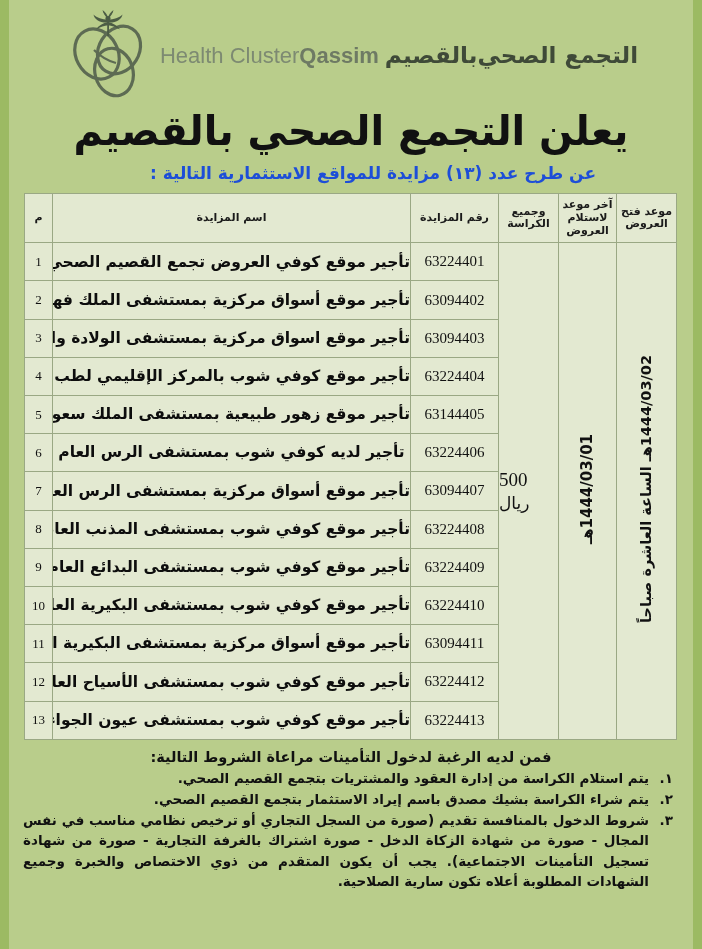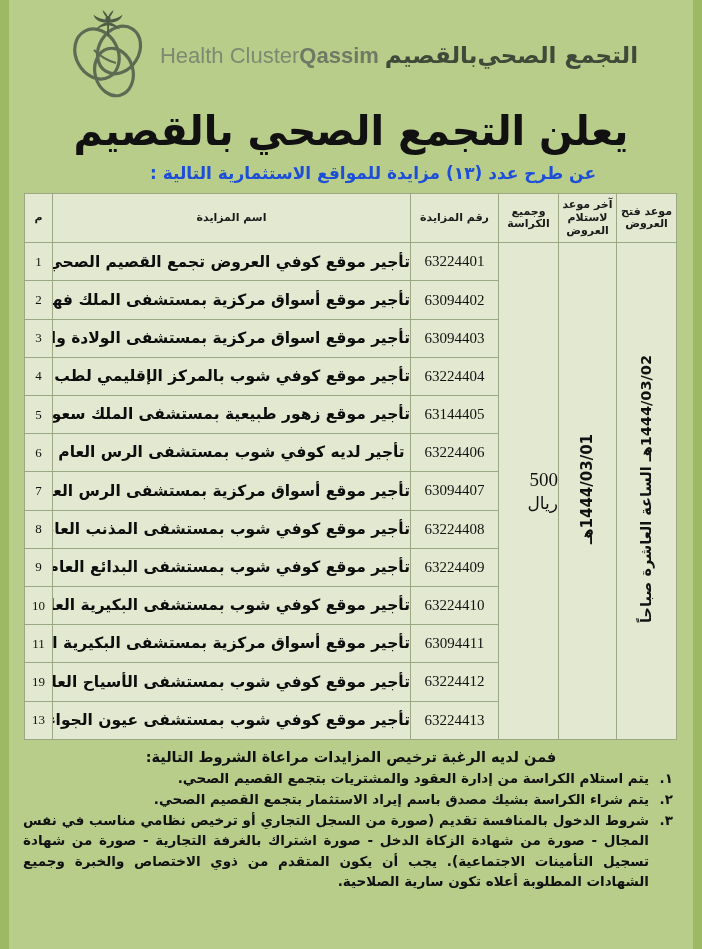--- a/index.html
+++ b/index.html
@@ -183,21 +183,21 @@
     letter-spacing: 0px;
     white-space: nowrap;
     max-height: 460px;
   }
   .vert.date-long { font-size: 14.5px; }
   .price-cell {
     font-family: "Liberation Serif", serif;
     font-size: 19px;
     color: #111;
     line-height: 1.3;
-    text-align: right;
+    text-align: left;
   }
   .price-cell .riyal {
     font-family: "DejaVu Sans", sans-serif;
     font-weight: normal;
     font-size: 17px;
     display: block;
   }
 
   
   .conditions {
@@ -353,33 +353,33 @@
             <td class="num">10</td>
           </tr>
           <tr>
             <td class="bidno">63094411</td>
             <td class="name">تأجير موقع أسواق مركزية بمستشفى البكيرية العام</td>
             <td class="num">11</td>
           </tr>
           <tr>
             <td class="bidno">63224412</td>
             <td class="name">تأجير موقع كوفي شوب بمستشفى الأسياح العام</td>
-            <td class="num">19</td>
+            <td class="num">12</td>
           </tr>
           <tr>
             <td class="bidno">63224413</td>
             <td class="name">تأجير موقع كوفي شوب بمستشفى عيون الجواء العام</td>
             <td class="num">13</td>
           </tr>
         </tbody>
     </table>
   </div>
 
   <div class="conditions">
-    <div class="cond-head">فمن لديه الرغبة ترخيص المزايدات مراعاة الشروط التالية:</div>
+    <div class="cond-head">فمن لديه الرغبة لدخول التأمينات مراعاة الشروط التالية:</div>
     <div class="cond-list" id="cond-list">
         <div class="cond-item">
           <span class="cond-marker">١.</span>
           <span class="cond-text">يتم استلام الكراسة من إدارة العقود والمشتريات بتجمع القصيم الصحي.</span>
         </div>
         <div class="cond-item">
           <span class="cond-marker">٢.</span>
           <span class="cond-text">يتم شراء الكراسة بشيك مصدق باسم إيراد الاستثمار بتجمع القصيم الصحي.</span>
         </div>
         <div class="cond-item item-3">

